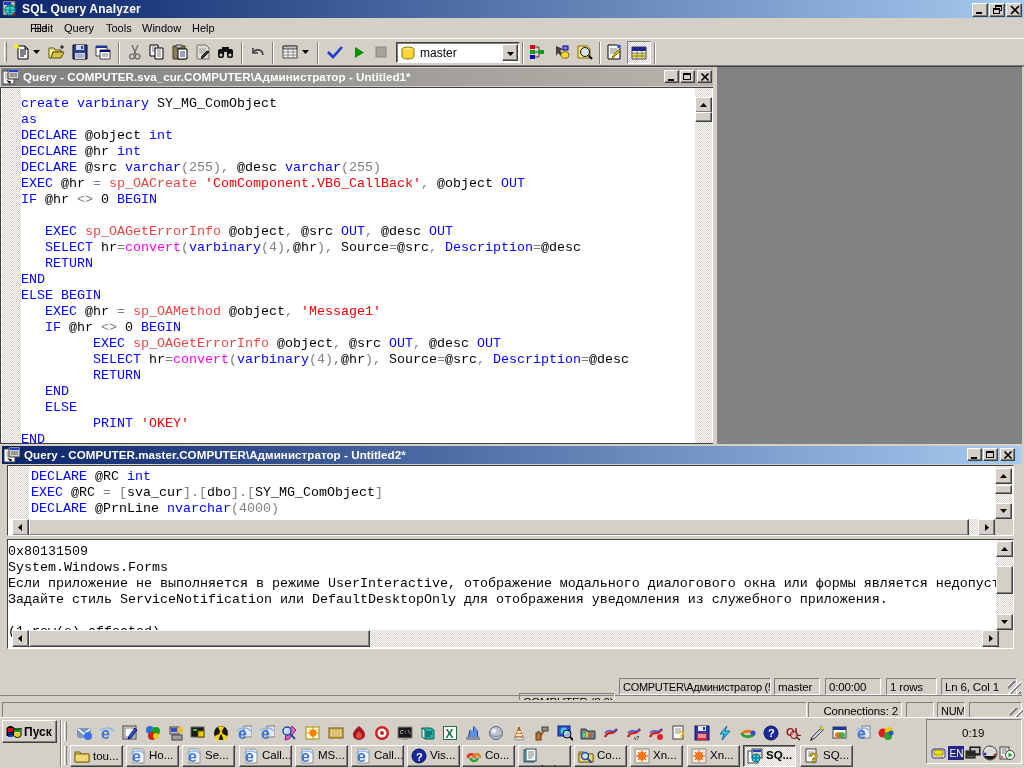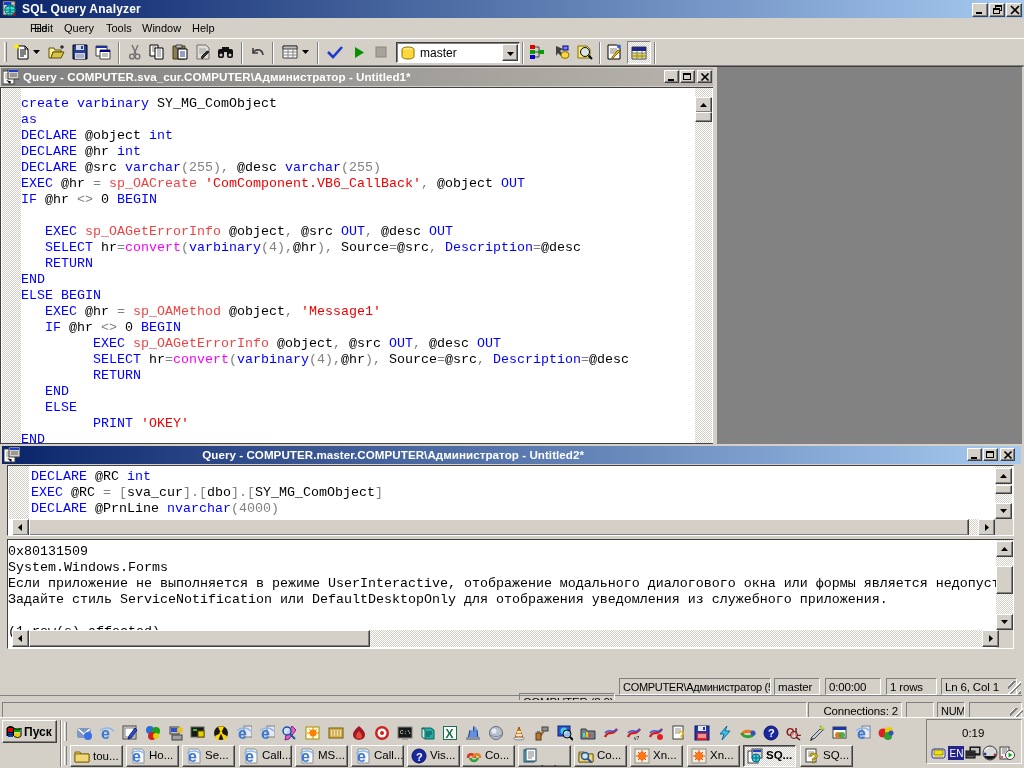--- a/index.html
+++ b/index.html
@@ -270,21 +270,21 @@
         <svg width="15" height="14" style="position:absolute;left:0;top:0">
           <path d="M4 9l3.5-4L11 9z" fill="#000"></path>
         </svg>
       </div>
     <div class="abs btn" style="left:694px;top:24px;width:17px;height:10px;"></div>
   </div>
 </div>
 
 <div class="abs" id="win2" style="left:0;top:444px;width:1024px;height:251px;background:#d4d0c8;">
   <div class="abs" id="w2title" style="left:2px;top:2px;width:1019px;height:18px;
-   background:linear-gradient(90deg,#0a246a,#a6caf0);text-align:right;">
+   background:linear-gradient(90deg,#0a246a,#a6caf0);">
     <div class="abs" id="w2icon" style="left:2px;top:1px;width:16px;height:16px;"><svg width="16" height="16">
           <rect x="0" y="2" width="11" height="13" fill="#fff" stroke="#404040"></rect>
           <path d="M2 5h7M2 7h7M2 9h5" stroke="#9c9890"></path>
           <rect x="5" y="0" width="11" height="10" fill="#d4d0c8" stroke="#404040"></rect>
           <rect x="6" y="1" width="9" height="2" fill="#1b3ccc"></rect>
           <path d="M7 5h7M7 7h7" stroke="#606060"></path>
           <path d="M3 11l4 4 1-2.5z" fill="#000"></path>
         </svg></div>
     <div class="abs cap" style="left:22px;top:2px;width:560px;">Query - COMPUTER.master.COMPUTER\Администратор - Untitled2*</div>
     <div class="abs btn" style="left:965px;top:2px;width:15px;height:13px;">

